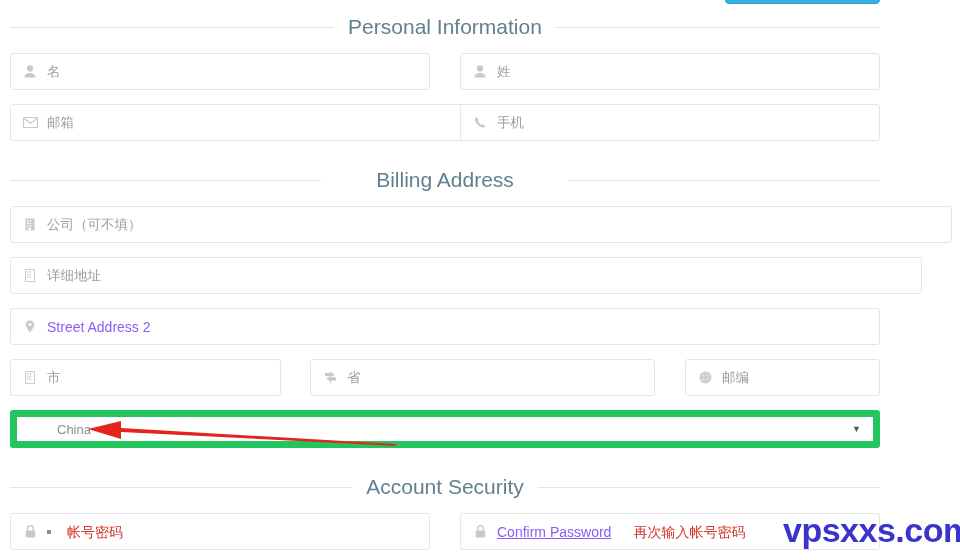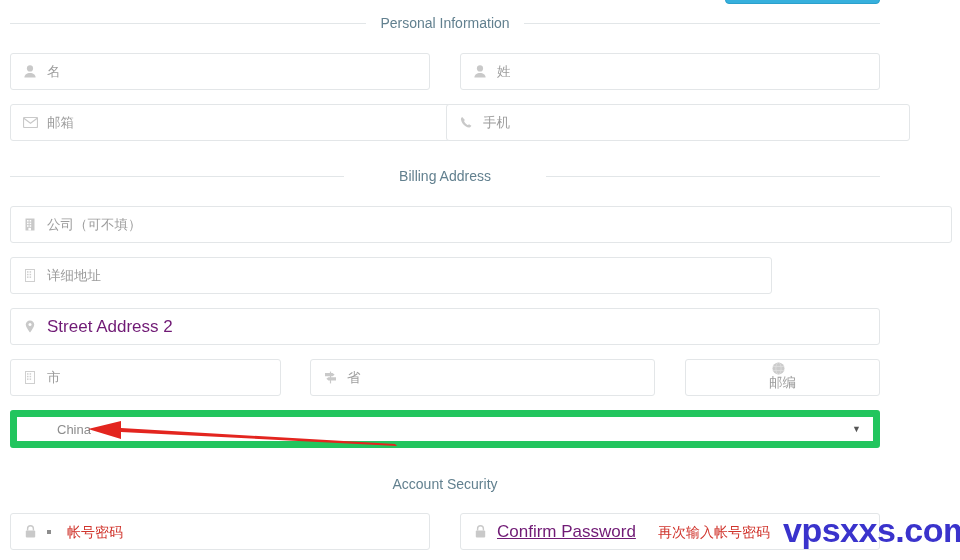--- a/index.html
+++ b/index.html
@@ -43,21 +43,21 @@
     top: 0;
     width: 870px;
   }
 
   
   .legend {
     display: flex;
     align-items: center;
     width: 870px;
     color: #647a88;
-    font-size: 14px;
+    font-size: 21px;
     font-weight: 400;
     white-space: nowrap;
   }
   .legend .rule {
     flex: 1 1 auto;
     height: 1px;
     background: #e2e6e8;
   }
   .legend .legend-text {
     flex: 0 0 auto;
@@ -84,22 +84,22 @@
     margin-right: 8px;
     display: flex;
     align-items: center;
     justify-content: center;
     color: #c8c8c8;
   }
   .field .f-icon svg { display: block; }
 
   .field .f-text {
     flex: 0 0 auto;
-    font-size: 17px;
-    color: #701a75;
+    font-size: 14px;
+    color: #8b5cf6;
     line-height: 1;
     white-space: nowrap;
   }
   .field .f-text.cjk {
     font-family: "DejaVu Sans", "Liberation Sans", sans-serif;
     font-size: 13.5px;
     color: #9d9d9d;
   }
 
   
@@ -209,21 +209,21 @@
     <div class="field" style="position:absolute; left:0; top:104px; width:472px;">
       <span class="f-icon">
         <svg width="15" height="11" viewBox="0 0 15 11">
             <rect x="0.5" y="0.5" width="14" height="10" rx="1" fill="none" stroke="#c9c9c9" stroke-width="1.2"></rect>
             <path d="M0.8 1.2 L7.5 6.2 L14.2 1.2" fill="none" stroke="#c9c9c9" stroke-width="1.2"></path>
           </svg>
       </span>
       <span class="f-text cjk">邮箱</span>
     </div>
 
-    <div class="field" style="position:absolute; left:436px; top:104px; width:464px;align-items:center;">
+    <div class="field" style="position:absolute; left:450px; top:104px; width:420px;align-items:center;">
       <span class="f-icon">
         <svg width="13" height="13" viewBox="0 0 13 13">
             <path d="M2.2 1C1.3 1.6 0.7 2.6 1 3.8c0.6 2.6 2.2 5 4.6 6.5 1.3 0.8 2.7 1.4 3.9 1.2 0.9-0.2 1.5-0.9 1.9-1.7l-2.4-1.5c-0.5 0.4-0.9 0.9-1.5 0.7C6.3 8.5 4.9 7.1 4.2 5.6 4 5 4.5 4.6 4.9 4.1z" fill="#c9c9c9"></path>
           </svg>
       </span>
       <span class="f-text cjk">手机</span>
     </div>
 
     <div class="legend" style="position:absolute; left:0; top:168px;gap:41px;">
       <span class="rule"></span>
@@ -242,21 +242,21 @@
               <rect x="4.6" y="4.6" width="1.6" height="1.6"></rect>
               <rect x="2" y="7.2" width="1.6" height="1.6"></rect>
               <rect x="4.6" y="7.2" width="1.6" height="1.6"></rect>
               <rect x="3.4" y="9.8" width="2.6" height="2.7"></rect>
             </g>
           </svg>
       </span>
       <span class="f-text cjk">公司（可不填）</span>
     </div>
 
-    <div class="field" style="position:absolute; left:0; top:257px; width:762px;">
+    <div class="field" style="position:absolute; left:0; top:257px; width:912px;">
       <span class="f-icon">
         <svg width="10" height="13" viewBox="0 0 10 13">
             <rect x="0.5" y="0.5" width="9" height="12" fill="none" stroke="#cfcfcf" stroke-width="1"></rect>
             <g fill="#cfcfcf">
               <rect x="2" y="2.2" width="1.5" height="1.5"></rect>
               <rect x="4.6" y="2.2" width="1.5" height="1.5"></rect>
               <rect x="2" y="4.8" width="1.5" height="1.5"></rect>
               <rect x="4.6" y="4.8" width="1.5" height="1.5"></rect>
               <rect x="2" y="7.4" width="1.5" height="1.5"></rect>
               <rect x="4.6" y="7.4" width="1.5" height="1.5"></rect>
@@ -297,40 +297,40 @@
       <span class="f-icon">
         <svg width="13" height="13" viewBox="0 0 13 13">
             <rect x="5.9" y="0.6" width="1.2" height="11.8" fill="#c9c9c9"></rect>
             <path d="M1 2.1h7.6l2 1.6-2 1.6H1z" fill="#c9c9c9"></path>
             <path d="M12 6.2H4.4l-2 1.6 2 1.6H12z" fill="#c9c9c9"></path>
           </svg>
       </span>
       <span class="f-text cjk">省</span>
     </div>
 
-    <div class="field" style="position:absolute; left:675px; top:359px; width:195px;flex-direction:column;">
+    <div class="field" style="position:absolute; left:675px; top:359px; width:195px;">
       <span class="f-icon">
         <svg width="13" height="13" viewBox="0 0 13 13">
             <circle cx="6.5" cy="6.5" r="6" fill="#cbcbcb"></circle>
             <g stroke="#e0e0e0" stroke-width="0.8" fill="none">
               <ellipse cx="6.5" cy="6.5" rx="2.6" ry="6"></ellipse>
               <line x1="0.7" y1="4.4" x2="12.3" y2="4.4"></line>
               <line x1="0.7" y1="8.6" x2="12.3" y2="8.6"></line>
             </g>
           </svg>
       </span>
       <span class="f-text cjk">邮编</span>
     </div>
 
     <div class="select-field" style="position:absolute; left:0; top:410px;">
       <span class="sel-value">China</span>
       <span class="caret">▼</span>
     </div>
 
-    <div class="legend" style="position:absolute; left:0; top:475px;flex-direction:column;">
+    <div class="legend" style="position:absolute; left:0; top:475px;">
       <span class="rule"></span>
       <span class="legend-text">Account Security</span>
       <span class="rule"></span>
     </div>
 
     <div class="field" style="position:absolute; left:0; top:513px; width:420px;">
       <span class="f-icon">
         <svg width="11" height="13" viewBox="0 0 11 13">
             <path d="M2.6 5.6V3.7a2.9 2.9 0 0 1 5.8 0v1.9" fill="none" stroke="#c9c9c9" stroke-width="1.4"></path>
             <rect x="0.8" y="5.4" width="9.4" height="7.2" rx="1" fill="#c9c9c9"></rect>

